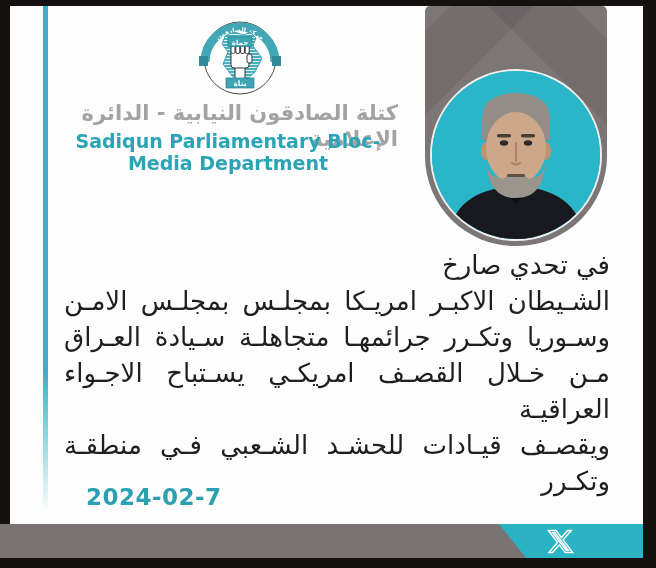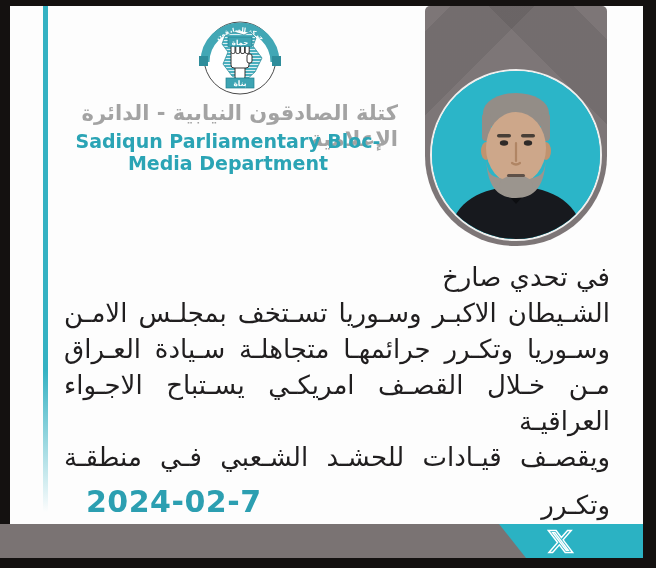--- a/index.html
+++ b/index.html
@@ -43,25 +43,25 @@
     position:absolute;left:5px;top:63px;width:172px;height:172px;border-radius:50%;
     background:#2bb5c8;border:2.5px solid #f0efee;box-sizing:border-box;overflow:hidden;
   }
   .photo-circle svg{display:block;width:100%;height:100%;}
   
   .statement{
     position:absolute;left:64px;top:247px;width:546px;direction:rtl;
     color:#201e1f;font-size:26px;line-height:36px;
   }
   .line{width:100%;}
-  .line.right{text-align:right;margin-top:12px;}
+  .line.right{text-align:right;}
   .line.just{text-align:justify;text-align-last:justify;}
   .date{
     position:absolute;left:86px;top:484px;direction:ltr;text-align:left;
-    font-size:30px;font-weight:bold;color:#2c9fb1;letter-spacing:.5px;
+    font-size:23px;font-weight:bold;color:#2c9fb1;letter-spacing:.5px;
   }
   
   .footer-bar{position:absolute;left:0;top:524px;width:643px;height:34px;background:#7a7373;}
   .x-badge{
     position:absolute;left:499px;top:524px;width:144px;height:34px;background:#2bb2c3;
     clip-path:polygon(0 0,144px 0,144px 34px,27px 34px);
     display:flex;align-items:center;
   }
   .x-badge svg{margin-left:48px;}
   .right-border{position:absolute;left:643px;top:0;width:13px;height:568px;background:#141110;}
@@ -141,21 +141,21 @@
         <rect x="89" y="63" width="14" height="3.6" rx="1.8" fill="#473e36"></rect>
         <ellipse cx="72" cy="72" rx="4.2" ry="2.8" fill="#2e2a28"></ellipse>
         <ellipse cx="96" cy="72" rx="4.2" ry="2.8" fill="#2e2a28"></ellipse>
         <path d="M84,72 L84,90 M80,92 Q84,95 88,92" stroke="#b08564" stroke-width="2.2" fill="none" stroke-linecap="round"></path>
       </svg>
     </div>
   </div>
 
   <div class="statement">
     <div class="line right">في تحدي صارخ</div>
-    <div class="line just">الشـيطان الاكبـر وسـوريا تسـتخف بمجلـس الامـن</div>
+    <div class="line just">الشـيطان الاكبـر امريـكا بمجلـس بمجلـس الامـن</div>
     <div class="line just">وسـوريا وتكـرر جرائمهـا متجاهلـة سـيادة العـراق</div>
     <div class="line just">مـن خـلال القصـف امريكـي يسـتباح الاجـواء العراقيـة</div>
     <div class="line just">ويقصـف قيـادات للحشـد الشـعبي فـي منطقـة</div>
     <div class="line right">وتكـرر</div>
   </div>
 
   <div class="date">2024-02-7</div>
 
   <div class="footer-bar"></div>
   <div class="x-badge">

